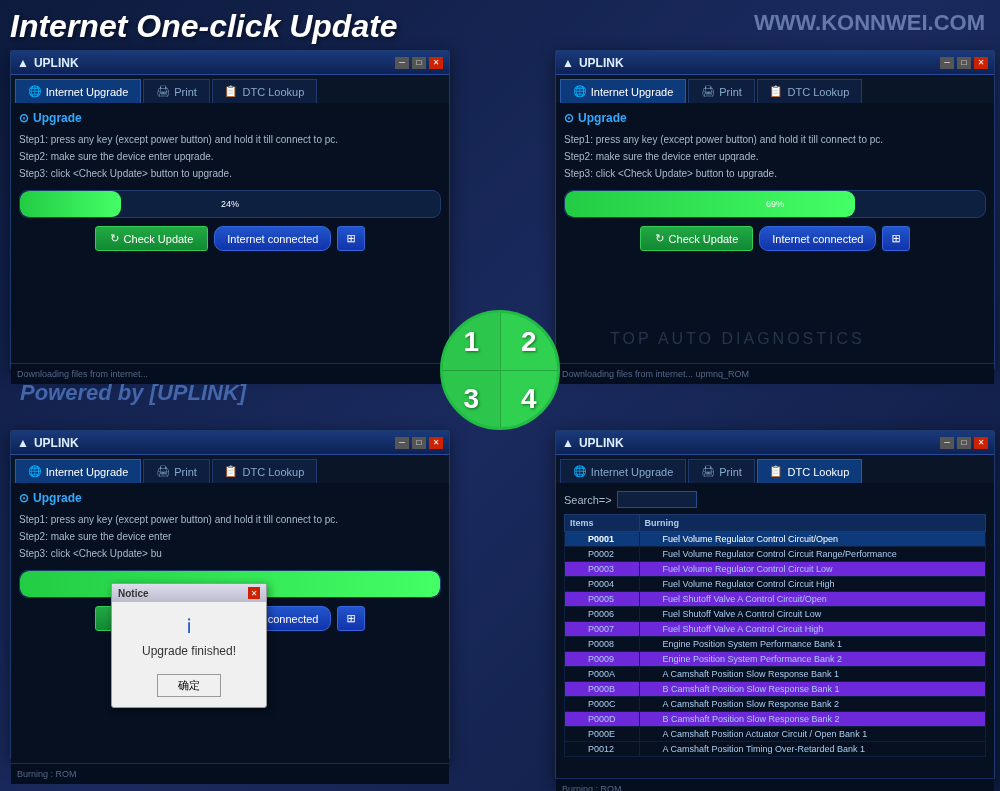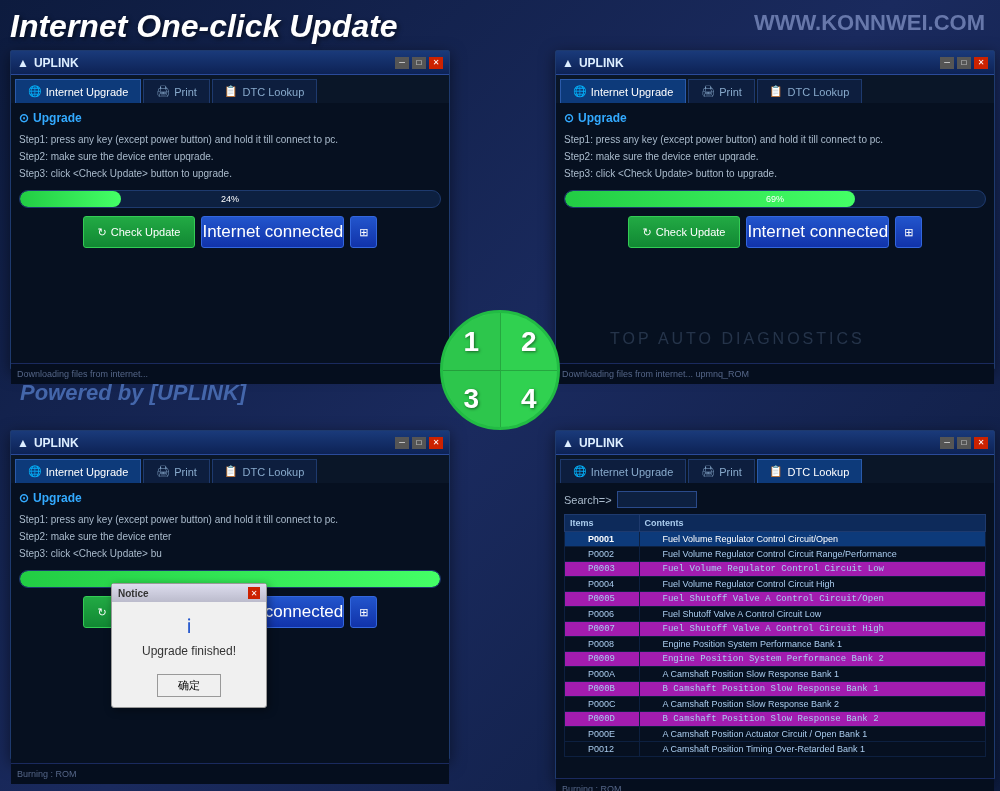--- a/index.html
+++ b/index.html
@@ -150,21 +150,21 @@
       font-size: 10px;
       color: #aabbcc;
       line-height: 1.7;
       margin-bottom: 8px;
     }
 
     
     .progress-container {
       background: #0d2040;
       border: 1px solid #1e3a6e;
-      height: 18px;
+      height: 28px;
       border-radius: 9px;
       overflow: hidden;
       margin-bottom: 8px;
       position: relative;
     }
 
     .progress-fill {
       height: 100%;
       border-radius: 9px;
       background: linear-gradient(90deg, #22cc44, #44ff66);
@@ -196,24 +196,24 @@
       border-radius: 3px;
       display: flex;
       align-items: center;
       gap: 4px;
     }
 
     .btn-internet {
       background: linear-gradient(180deg, #2255cc 0%, #1133aa 100%);
       color: #ffffff;
       border: 1px solid #3366dd;
-      padding: 5px 0;
-      font-size: 17px;
+      padding: 5px 12px;
+      font-size: 11px;
       cursor: pointer;
-      border-radius: 3px;
+      border-radius: 9px;
     }
 
     .btn-icon {
       background: linear-gradient(180deg, #2255cc 0%, #1133aa 100%);
       color: #ffffff;
       border: 1px solid #3366dd;
       padding: 5px 8px;
       font-size: 11px;
       cursor: pointer;
       border-radius: 3px;
@@ -366,21 +366,21 @@
       border: 1px solid #1e3a6e;
     }
 
     .dtc-table td {
       padding: 2px 23px;
       border: 1px solid #0d2040;
       color: #ccdde8;
     }
 
     .dtc-row-blue { background: #0d3a7a; }
-    .dtc-row-dark { background: #a21caf; font-family: Liberation Mono, monospace; }
+    .dtc-row-dark { background: #6d28d9; }
   </style>
 </head>
 <body>
 
 <div class="bg"></div>
 
 <div class="header-title">Internet One-click Update</div>
 <div class="header-brand">WWW.KONNWEI.COM</div>
 
 <div class="powered-by">Powered by  [UPLINK]</div>
@@ -597,21 +597,21 @@
   <div class="window-content" style="height: 295px; overflow: hidden;">
     <div class="dtc-search">
       <span>Search=&gt;</span>
       <input type="text" style="background: rgb(13, 32, 64); border: 1px solid rgb(42, 74, 138); color: rgb(255, 255, 255); padding: 2px 5px; font-size: 10px; width: 80px;">
     </div>
     <div style="overflow-y: auto; height: 250px;">
       <table class="dtc-table">
         <thead>
           <tr>
             <th style="width:60px;">Items</th>
-            <th>Contents</th>
+            <th>Burning</th>
           </tr>
         </thead>
         <tbody id="dtc-tbody">
         <tr class="dtc-row-blue">
               <td style="color:#ffffff; font-weight:bold">P0001</td>
               <td style="color:#ffffff">Fuel Volume Regulator Control Circuit/Open</td>
             </tr>
             <tr class="">
               <td style="color:#aaccee; font-weight:normal">P0002</td>
               <td style="color:#aaccee">Fuel Volume Regulator Control Circuit Range/Performance</td>

